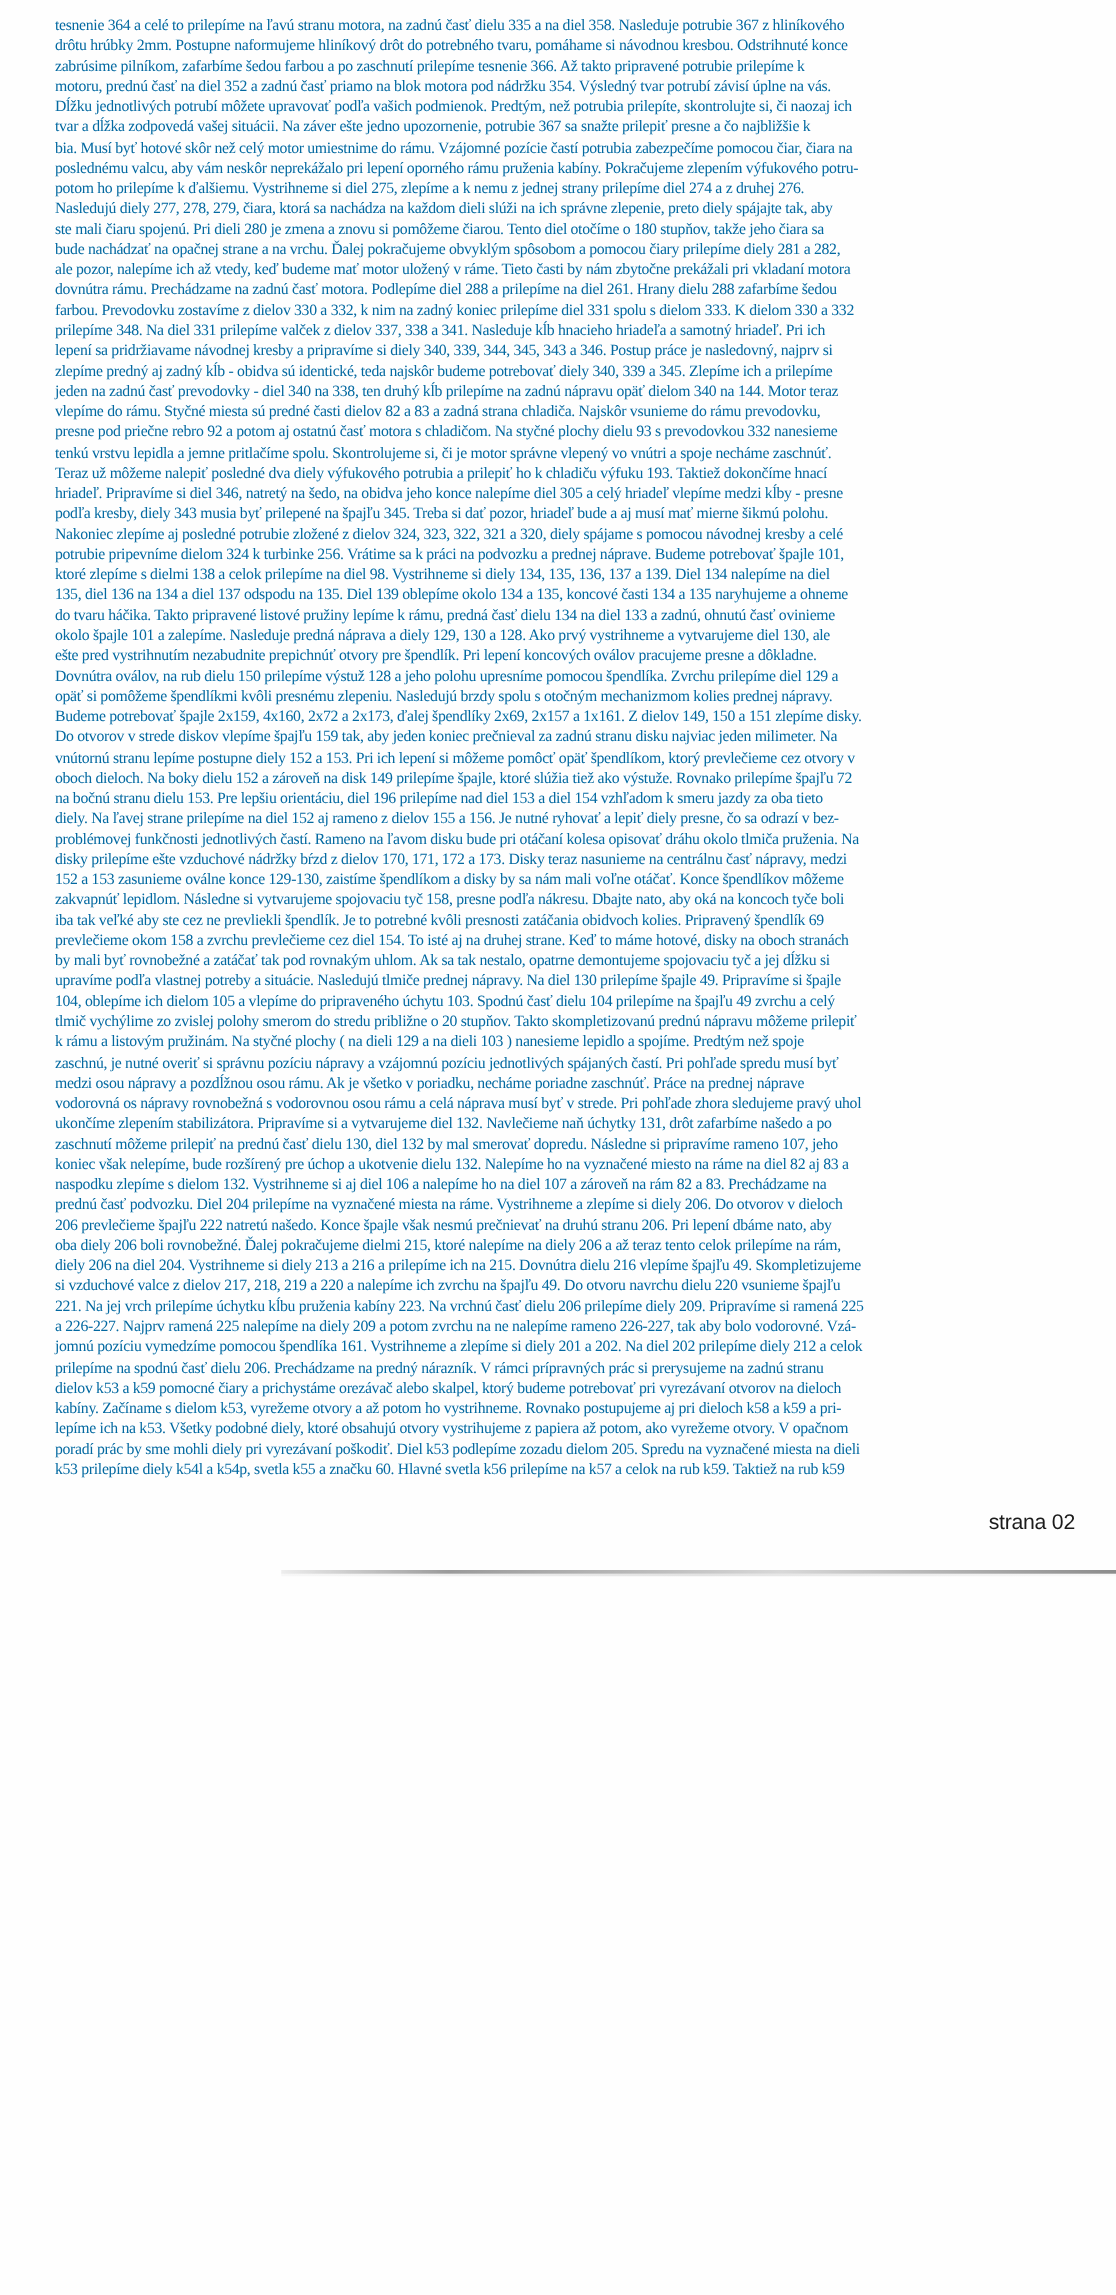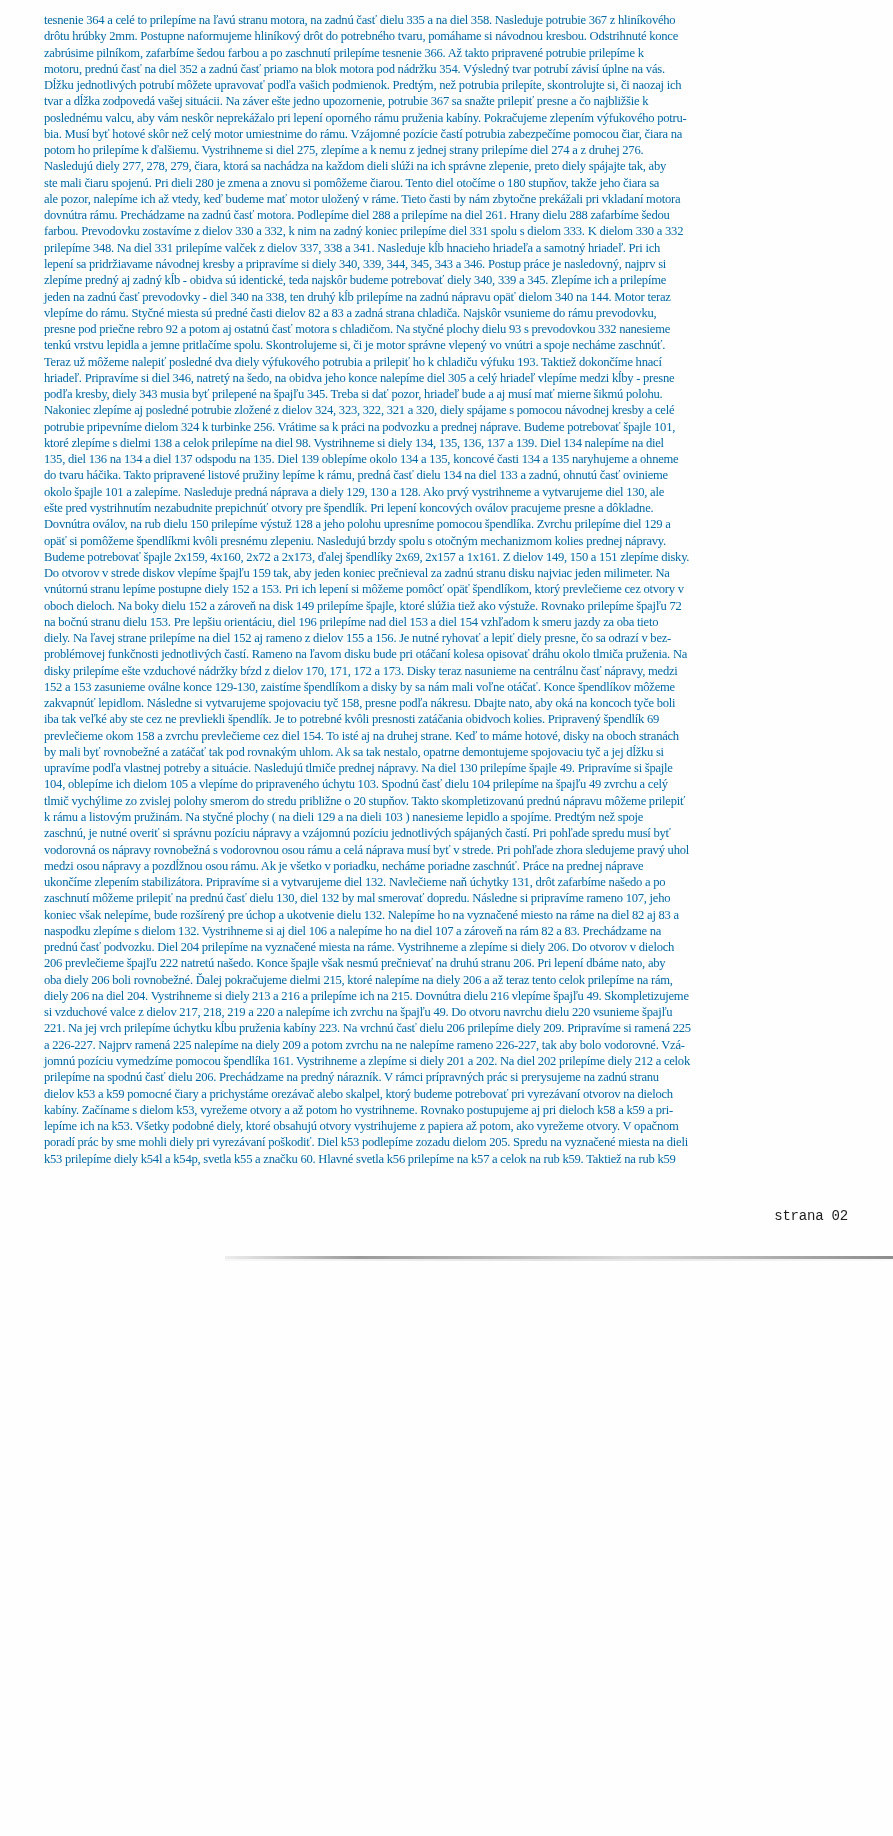--- a/index.html
+++ b/index.html
@@ -9,22 +9,22 @@
     }
     .text-block {
       position: absolute; left: 44px; top: 12px; width: 820px;
       font-family: Liberation Serif, serif;
       font-stretch: condensed;
       font-size: 12.6px; line-height: 16.28px; color: #0369a1;
       letter-spacing: -0.25px;
     }
     .line { white-space: nowrap; display: block; height: 16.28px; }
     .page-number {
-      position: absolute; right: 45px; top: 1208px;
-      font-family: Liberation Mono, monospace; font-size: 14px; color: #1c1c1c;
+      position: absolute; right: 33px; top: 1208px;
+      font-family: Liberation Sans, sans-serif; font-size: 17px; color: #1c1c1c;
       letter-spacing: -0.2px;
     }
     .page-edge {
       position: absolute; left: 225px; top: 1256px; width: 668px; height: 3px;
       background: linear-gradient(to right, rgba(200,200,200,0.3) 0%, #9a9a9a 20%, #bdbdbd 45%, #d8d8d8 60%, #a8a8a8 85%, #8c8c8c 100%);
       filter: blur(0.4px);
     }
     .page-edge-shadow {
       position: absolute; left: 225px; top: 1259px; width: 668px; height: 2px;
       background: linear-gradient(to right, rgba(220,220,220,0.2), rgba(200,200,200,0.5), rgba(230,230,230,0.2));
@@ -34,25 +34,26 @@
 <body>
 
 <div class="page">
   <div class="text-block" id="text-block">
       <span class="line">tesnenie 364 a celé to prilepíme na ľavú stranu motora, na zadnú časť dielu 335 a na diel 358. Nasleduje potrubie 367 z hliníkového</span>
       <span class="line">drôtu hrúbky 2mm. Postupne naformujeme hliníkový drôt do potrebného tvaru, pomáhame si návodnou kresbou. Odstrihnuté konce</span>
       <span class="line">zabrúsime pilníkom, zafarbíme šedou farbou a po zaschnutí prilepíme tesnenie 366. Až takto pripravené potrubie prilepíme k</span>
       <span class="line">motoru, prednú časť na diel 352 a zadnú časť priamo na blok motora pod nádržku 354. Výsledný tvar potrubí závisí úplne na vás.</span>
       <span class="line">Dĺžku jednotlivých potrubí môžete upravovať podľa vašich podmienok. Predtým, než potrubia prilepíte, skontrolujte si, či naozaj ich</span>
       <span class="line">tvar a dĺžka zodpovedá vašej situácii. Na záver ešte jedno upozornenie, potrubie 367 sa snažte prilepiť presne a čo najbližšie k</span>
+      <span class="line">bia. Musí byť hotové skôr než celý motor umiestnime do rámu. Vzájomné pozície častí potrubia zabezpečíme pomocou čiar, čiara na</span>
       <span class="line">poslednému valcu, aby vám neskôr neprekážalo pri lepení oporného rámu pruženia kabíny. Pokračujeme zlepením výfukového potru-</span>
-      <span class="line">bia. Musí byť hotové skôr než celý motor umiestnime do rámu. Vzájomné pozície častí potrubia zabezpečíme pomocou čiar, čiara na</span>
       <span class="line">potom ho prilepíme k ďalšiemu. Vystrihneme si diel 275, zlepíme a k nemu z jednej strany prilepíme diel 274 a z druhej 276.</span>
       <span class="line">Nasledujú diely 277, 278, 279, čiara, ktorá sa nachádza na každom dieli slúži na ich správne zlepenie, preto diely spájajte tak, aby</span>
       <span class="line">ste mali čiaru spojenú. Pri dieli 280 je zmena a znovu si pomôžeme čiarou. Tento diel otočíme o 180 stupňov, takže jeho čiara sa</span>
+      <span class="line">bude nachádzať na opačnej strane a na vrchu. Ďalej pokračujeme obvyklým spôsobom a pomocou čiary prilepíme diely 281 a 282,</span>
       <span class="line">ale pozor, nalepíme ich až vtedy, keď budeme mať motor uložený v ráme. Tieto časti by nám zbytočne prekážali pri vkladaní motora</span>
       <span class="line">dovnútra rámu. Prechádzame na zadnú časť motora. Podlepíme diel 288 a prilepíme na diel 261. Hrany dielu 288 zafarbíme šedou</span>
       <span class="line">farbou. Prevodovku zostavíme z dielov 330 a 332, k nim na zadný koniec prilepíme diel 331 spolu s dielom 333. K dielom 330 a 332</span>
       <span class="line">prilepíme 348. Na diel 331 prilepíme valček z dielov 337, 338 a 341. Nasleduje kĺb hnacieho hriadeľa a samotný hriadeľ. Pri ich</span>
       <span class="line">lepení sa pridržiavame návodnej kresby a pripravíme si diely 340, 339, 344, 345, 343 a 346. Postup práce je nasledovný, najprv si</span>
       <span class="line">zlepíme predný aj zadný kĺb - obidva sú identické, teda najskôr budeme potrebovať diely 340, 339 a 345. Zlepíme ich a prilepíme</span>
       <span class="line">jeden na zadnú časť prevodovky - diel 340 na 338, ten druhý kĺb prilepíme na zadnú nápravu opäť dielom 340 na 144. Motor teraz</span>
       <span class="line">vlepíme do rámu. Styčné miesta sú predné časti dielov 82 a 83 a zadná strana chladiča. Najskôr vsunieme do rámu prevodovku,</span>
       <span class="line">presne pod priečne rebro 92 a potom aj ostatnú časť motora s chladičom. Na styčné plochy dielu 93 s prevodovkou 332 nanesieme</span>
       <span class="line">tenkú vrstvu lepidla a jemne pritlačíme spolu. Skontrolujeme si, či je motor správne vlepený vo vnútri a spoje necháme zaschnúť.</span>
@@ -79,22 +80,22 @@
       <span class="line">152 a 153 zasunieme oválne konce 129-130, zaistíme špendlíkom a disky by sa nám mali voľne otáčať. Konce špendlíkov môžeme</span>
       <span class="line">zakvapnúť lepidlom. Následne si vytvarujeme spojovaciu tyč 158, presne podľa nákresu. Dbajte nato, aby oká na koncoch tyče boli</span>
       <span class="line">iba tak veľké aby ste cez ne prevliekli špendlík. Je to potrebné kvôli presnosti zatáčania obidvoch kolies. Pripravený špendlík 69</span>
       <span class="line">prevlečieme okom 158 a zvrchu prevlečieme cez diel 154. To isté aj na druhej strane. Keď to máme hotové, disky na oboch stranách</span>
       <span class="line">by mali byť rovnobežné a zatáčať tak pod rovnakým uhlom. Ak sa tak nestalo, opatrne demontujeme spojovaciu tyč a jej dĺžku si</span>
       <span class="line">upravíme podľa vlastnej potreby a situácie. Nasledujú tlmiče prednej nápravy. Na diel 130 prilepíme špajle 49. Pripravíme si špajle</span>
       <span class="line">104, oblepíme ich dielom 105 a vlepíme do pripraveného úchytu 103. Spodnú časť dielu 104 prilepíme na špajľu 49 zvrchu a celý</span>
       <span class="line">tlmič vychýlime zo zvislej polohy smerom do stredu približne o 20 stupňov. Takto skompletizovanú prednú nápravu môžeme prilepiť</span>
       <span class="line">k rámu a listovým pružinám. Na styčné plochy ( na dieli 129 a na dieli 103 ) nanesieme lepidlo a spojíme. Predtým než spoje</span>
       <span class="line">zaschnú, je nutné overiť si správnu pozíciu nápravy a vzájomnú pozíciu jednotlivých spájaných častí. Pri pohľade spredu musí byť</span>
+      <span class="line">medzi osou nápravy a pozdĺžnou osou rámu. Ak je všetko v poriadku, necháme poriadne zaschnúť. Práce na prednej náprave</span>
       <span class="line">vodorovná os nápravy rovnobežná s vodorovnou osou rámu a celá náprava musí byť v strede. Pri pohľade zhora sledujeme pravý uhol</span>
-      <span class="line">medzi osou nápravy a pozdĺžnou osou rámu. Ak je všetko v poriadku, necháme poriadne zaschnúť. Práce na prednej náprave</span>
       <span class="line">ukončíme zlepením stabilizátora. Pripravíme si a vytvarujeme diel 132. Navlečieme naň úchytky 131, drôt zafarbíme našedo a po</span>
       <span class="line">zaschnutí môžeme prilepiť na prednú časť dielu 130, diel 132 by mal smerovať dopredu. Následne si pripravíme rameno 107, jeho</span>
       <span class="line">koniec však nelepíme, bude rozšírený pre úchop a ukotvenie dielu 132. Nalepíme ho na vyznačené miesto na ráme na diel 82 aj 83 a</span>
       <span class="line">naspodku zlepíme s dielom 132. Vystrihneme si aj diel 106 a nalepíme ho na diel 107 a zároveň na rám 82 a 83. Prechádzame na</span>
       <span class="line">prednú časť podvozku. Diel 204 prilepíme na vyznačené miesta na ráme. Vystrihneme a zlepíme si diely 206. Do otvorov v dieloch</span>
       <span class="line">206 prevlečieme špajľu 222 natretú našedo. Konce špajle však nesmú prečnievať na druhú stranu 206. Pri lepení dbáme nato, aby</span>
       <span class="line">oba diely 206 boli rovnobežné. Ďalej pokračujeme dielmi 215, ktoré nalepíme na diely 206 a až teraz tento celok prilepíme na rám,</span>
       <span class="line">diely 206 na diel 204. Vystrihneme si diely 213 a 216 a prilepíme ich na 215. Dovnútra dielu 216 vlepíme špajľu 49. Skompletizujeme</span>
       <span class="line">si vzduchové valce z dielov 217, 218, 219 a 220 a nalepíme ich zvrchu na špajľu 49. Do otvoru navrchu dielu 220 vsunieme špajľu</span>
       <span class="line">221. Na jej vrch prilepíme úchytku kĺbu pruženia kabíny 223. Na vrchnú časť dielu 206 prilepíme diely 209. Pripravíme si ramená 225</span>

